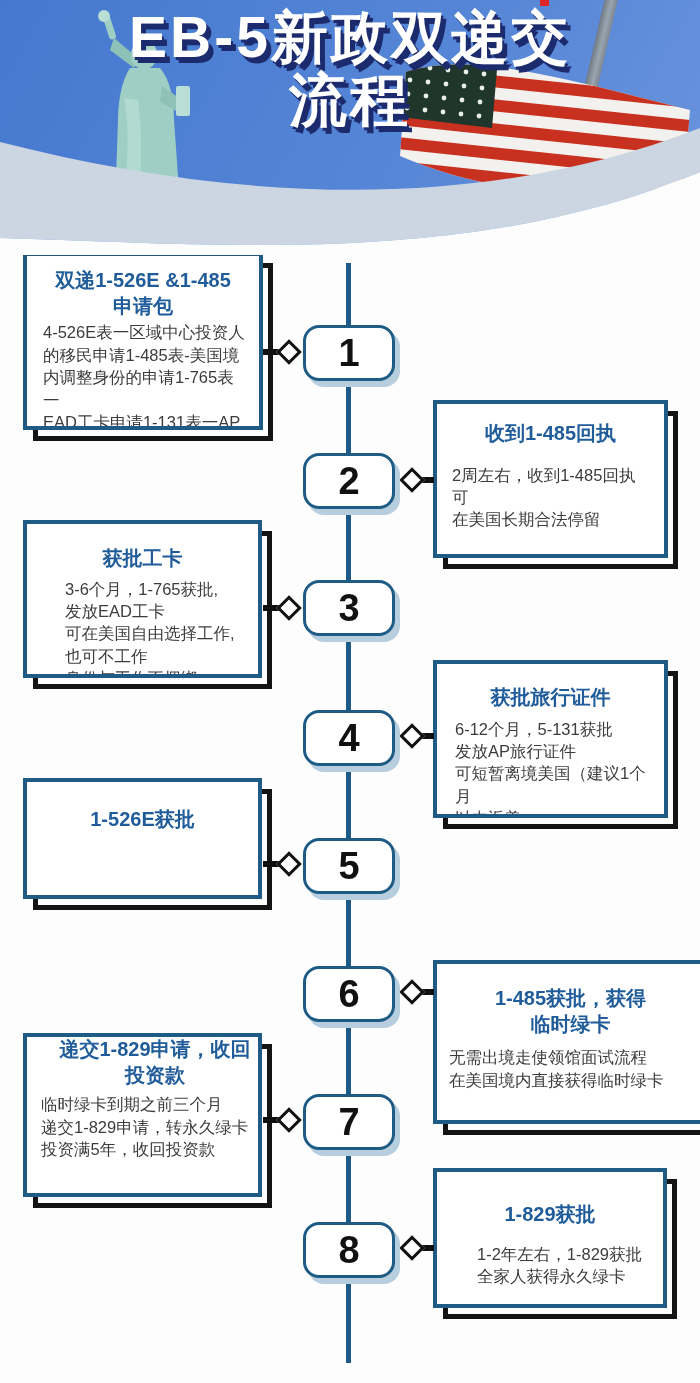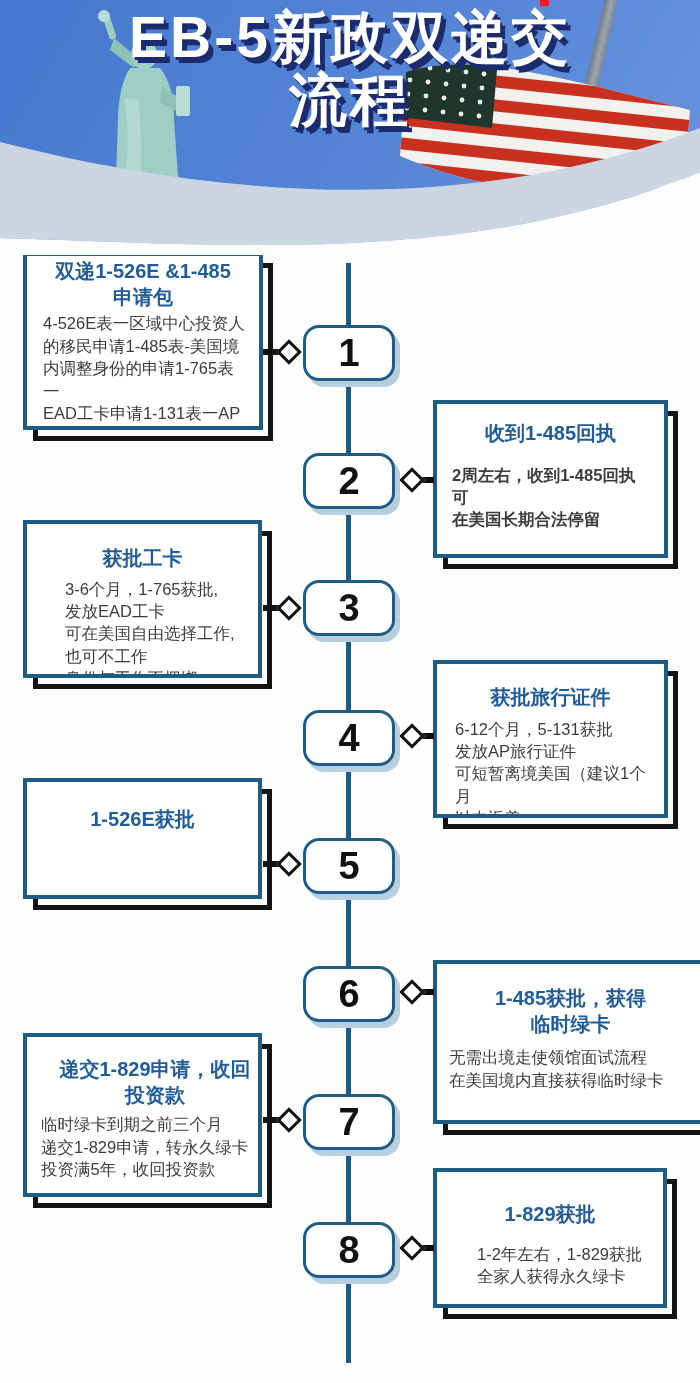--- a/index.html
+++ b/index.html
@@ -37,27 +37,27 @@
 
   .s1{left:23px;top:252px;width:240px;height:178px;}
   .s2{left:433px;top:400px;width:235px;height:158px;}
   .s3{left:23px;top:520px;width:239px;height:158px;}
   .s4{left:433px;top:660px;width:235px;height:158px;}
   .s5{left:23px;top:778px;width:239px;height:121px;}
   .s6{left:433px;top:960px;width:275px;height:164px;}
   .s7{left:23px;top:1033px;width:239px;height:164px;}
   .s8{left:433px;top:1168px;width:234px;height:140px;}
 
-  .s1 .card-title{margin-top:3px;}  .s1 .card-body{padding:2px 12px 0 16px;}
-  .s2 .card-title{margin-top:17px;}  .s2 .card-body{padding:17px 27px 0 15px;font-weight:bold;}
+  .s1 .card-title{margin-top:12px;}  .s1 .card-body{padding:2px 12px 0 16px;}
+  .s2 .card-title{margin-top:17px;}  .s2 .card-body{padding:17px 27px 0 15px;}
   .s3 .card-title{margin-top:22px;}  .s3 .card-body{padding:6px 10px 0 38px;}
   .s4 .card-title{margin-top:21px;}  .s4 .card-body{padding:7px 12px 0 18px;}
   .s5 .card-title{margin-top:25px;}  .s5 .card-body{padding:12px 12px 0 18px;}
   .s6 .card-title{margin-top:22px;}  .s6 .card-body{padding:9px 10px 0 12px;}
-  .s7 .card-title{margin-top:20px;padding-left:25px;}  .s7 .card-body{padding:5px 8px 0 14px;}
+  .s7 .card-title{padding-left:25px;}  .s7 .card-body{padding:5px 8px 0 14px;}
   .s8 .card-title{margin-top:30px;}  .s8 .card-body{padding:15px 8px 0 40px;}
 
   
   .conn{position:absolute;height:6px;background:#101010;z-index:2;}
   .conn.odd{left:263px;width:28px;}
   .conn.even{left:409px;width:25px;}
   .c1{top:349px;} .c2{top:477px;} .c3{top:605px;} .c4{top:733px;}
   .c5{top:861px;} .c6{top:989px;} .c7{top:1117px;} .c8{top:1245px;}
 
   .diamond{position:absolute;width:12px;height:12px;background:#ffffff;

